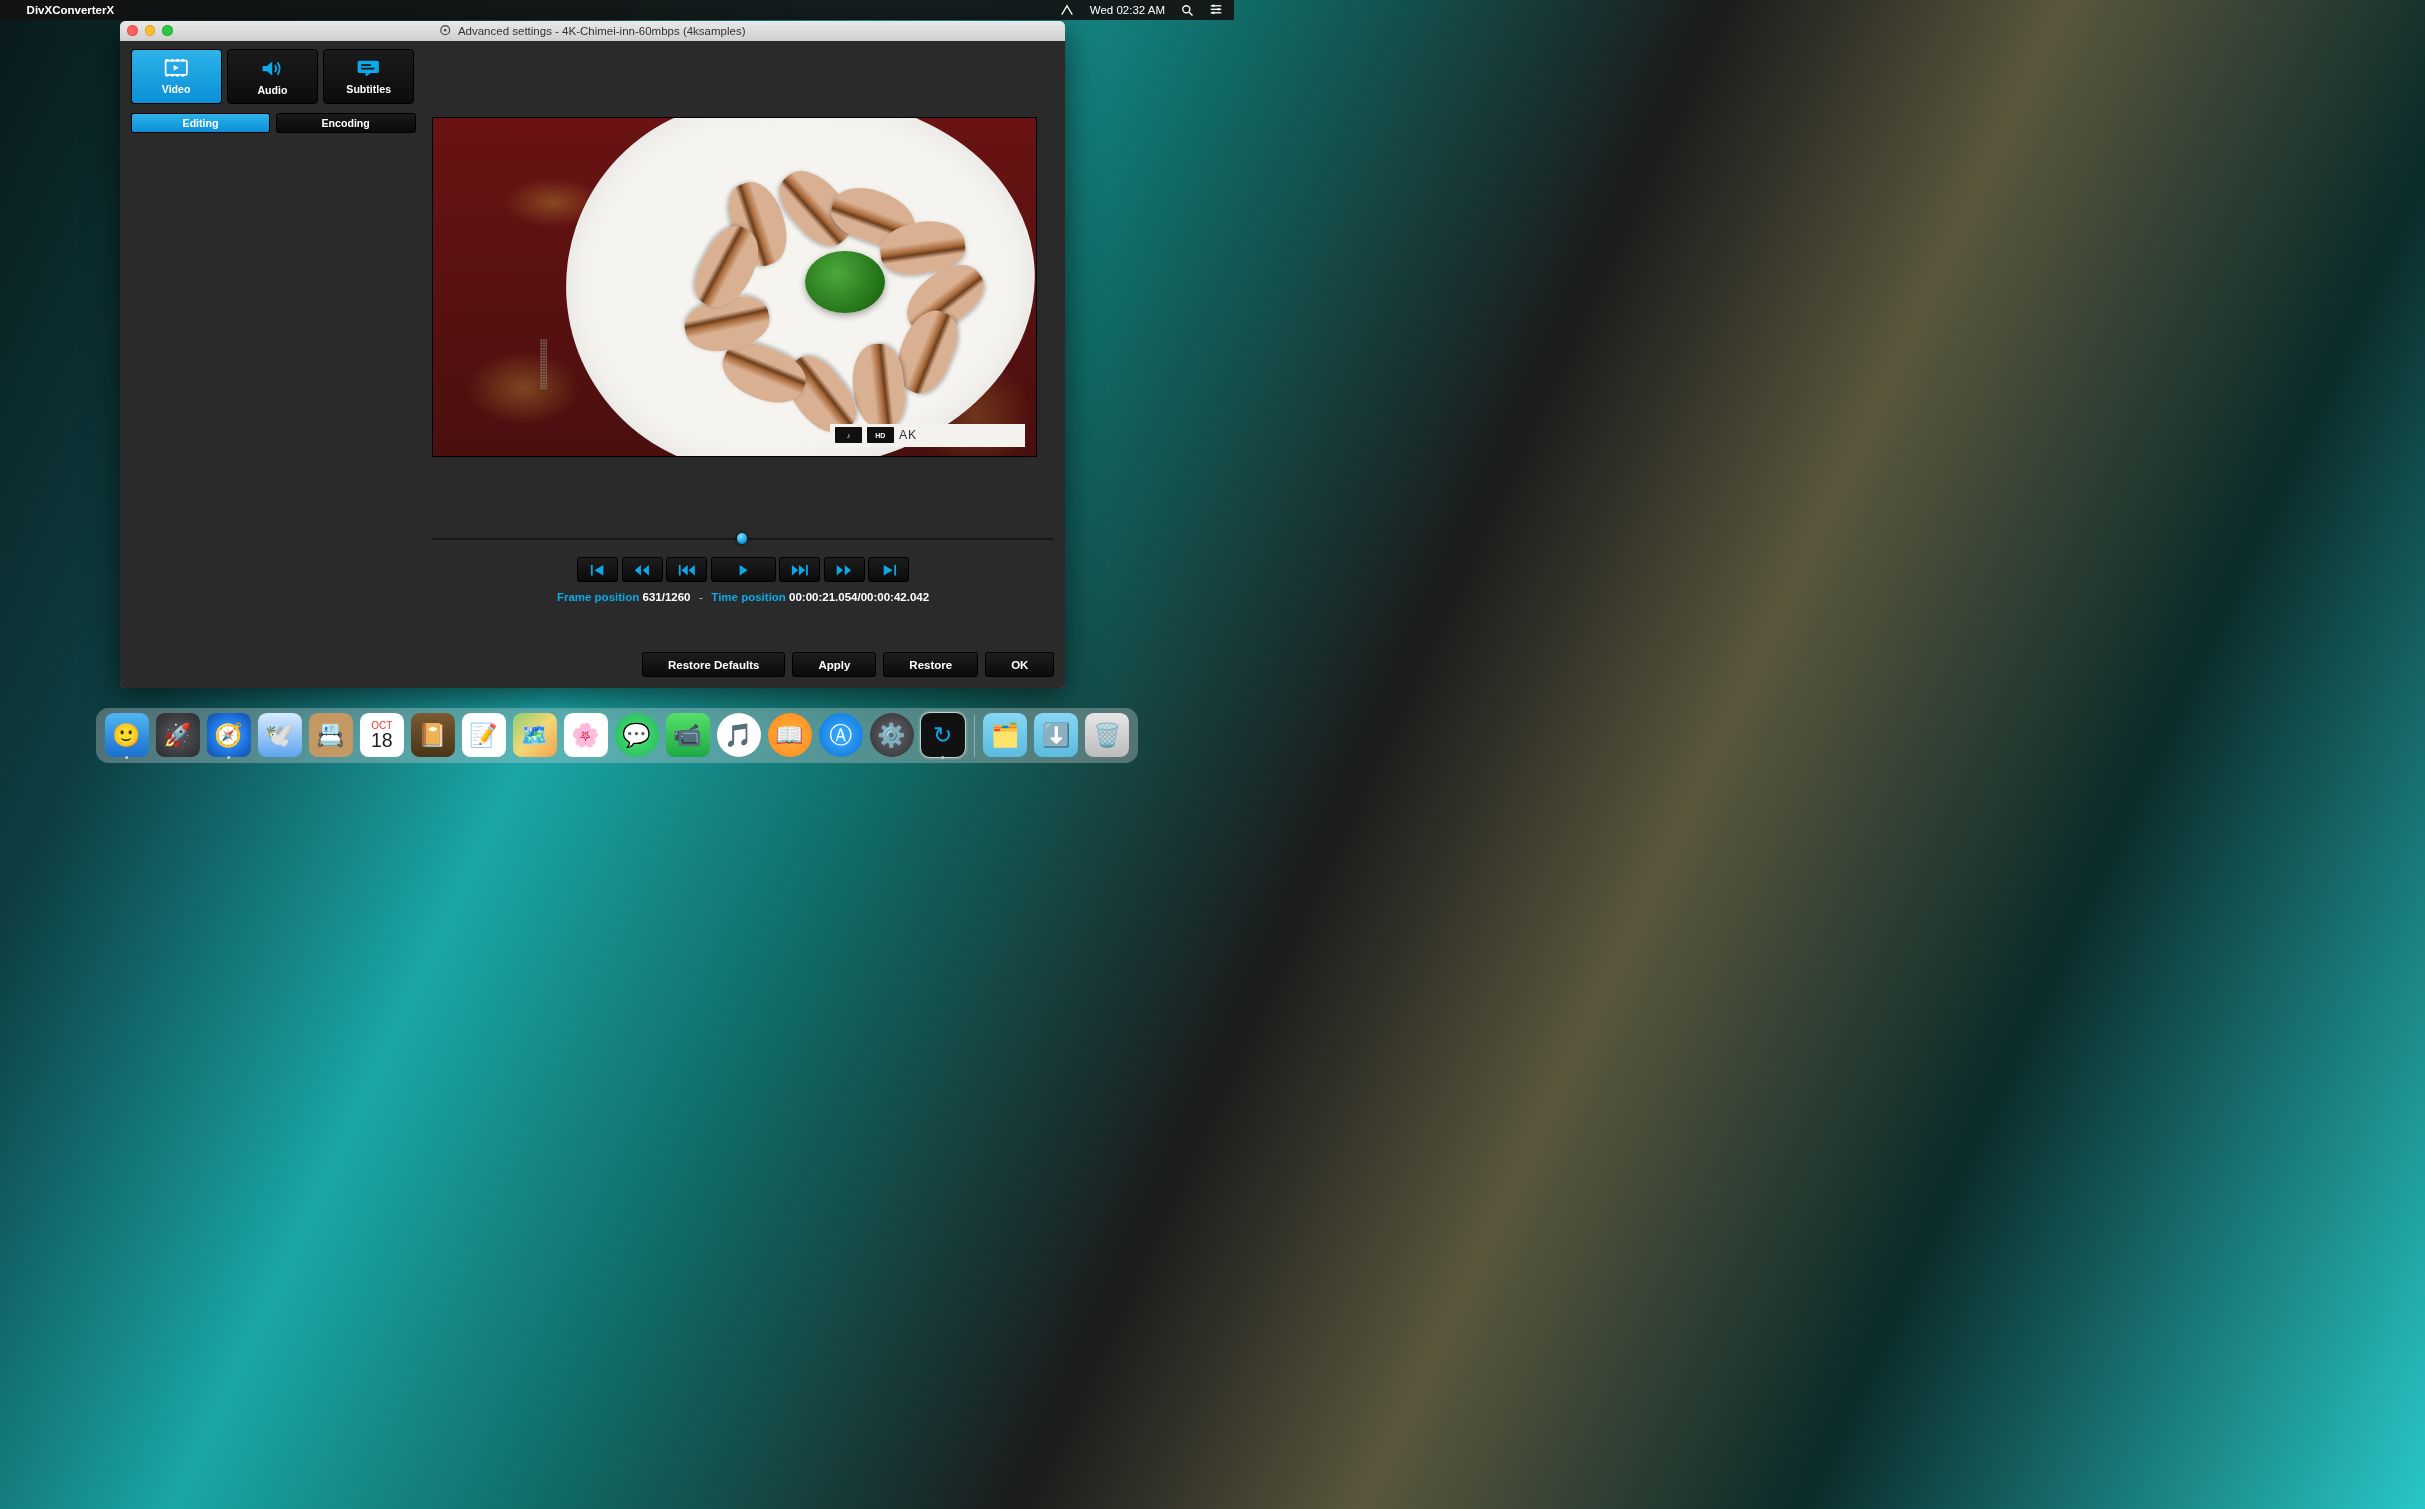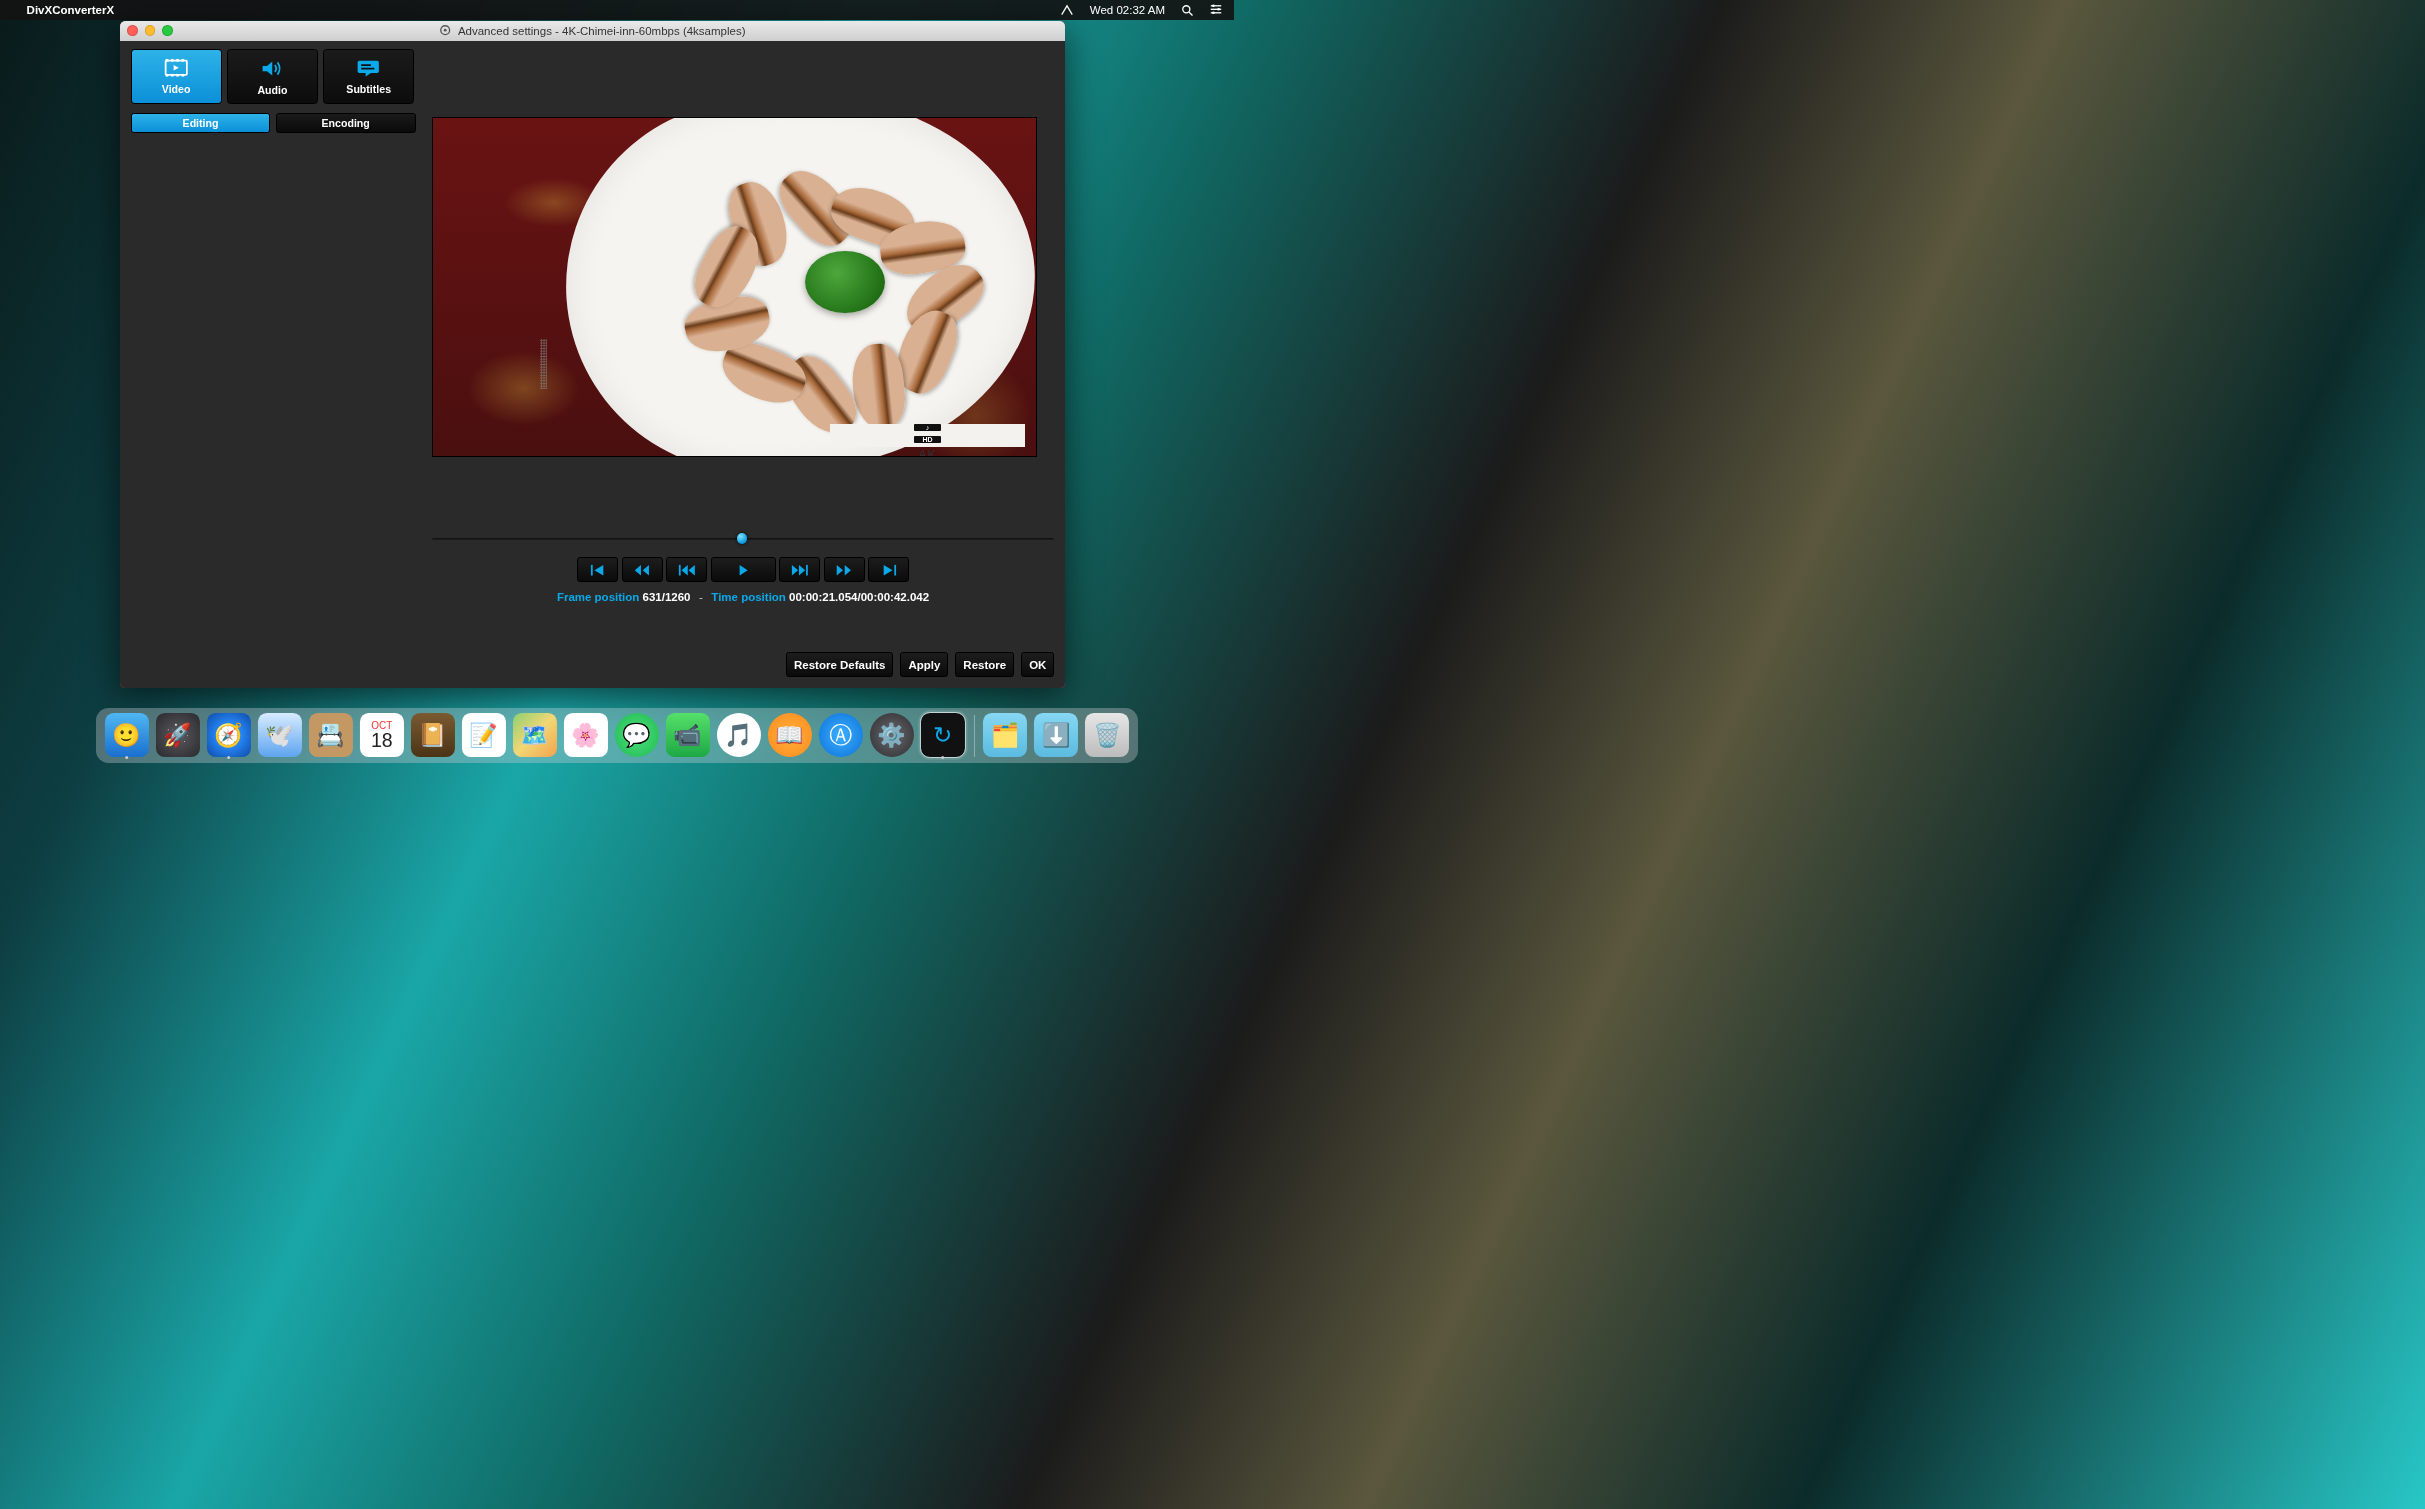--- a/index.html
+++ b/index.html
@@ -136,21 +136,21 @@
     background: radial-gradient(circle at 40% 35%, #4da83c, #1d6a12 80%);
     box-shadow: 0 2.7px 7px rgba(0,0,0,0.35);
   }
   .slice { position:absolute; width:85px; height:51px; border-radius:48% 48% 40% 40%;
     background: linear-gradient(#d9b092 40%, #a96a3b 55%, #6b3e1c 62%, #d9b092 72%);
     box-shadow: 0 1.8px 4.4px rgba(0,0,0,0.3);
   }
   .wm-strip{
     position:absolute; right:10.6px; bottom:8.8px; height:23px; width:195px;
     background:#f3f2ee; display:flex; align-items:center; gap:5.3px; padding:0 5.3px;
-    font-size:7px; color:#333;flex-direction:column;
+    font-size:7px; color:#333;
   }
   .wm-strip .box{width:26.5px;height:16px;background:#101010;color:#fff;font-size:7px;font-weight:800;display:flex;align-items:center;justify-content:center;border-radius:0.9px;}
   .wm-strip .ak{font-family:Arial; font-size:12.4px; font-weight:300; color:#333; letter-spacing:0.9px;}
 
   
   .timeline { margin-top:76px; position:relative; height:12.4px;}
   .timeline .track { position:absolute; left:0; right:0; top:5.3px; height:2.7px; background:linear-gradient(#0c0c0c,#2e2e2e); border-radius:1.8px;}
   .timeline .thumb { position:absolute; top:0.9px; left:49%; width:10.6px; height:10.6px; border-radius:50%;
     background: radial-gradient(circle at 35% 30%, #7fe0ff, #079adf 70%); box-shadow:0 0 3.5px #000;}
 
@@ -158,21 +158,21 @@
   .tbtn { width:41px; height:25px; background:linear-gradient(#1d1d1d,#0b0b0b); border:0.9px solid #000; border-radius:2.7px;
     color:#0ba9ea; display:flex; align-items:center; justify-content:center; cursor:pointer;}
   .tbtn.wide { width:65px; }
 
   .readout { margin-top:8.8px; text-align:center; font-size:11.5px; }
   .readout .lbl { color:#0ba9ea; font-weight:600;}
   .readout .val { color:#fff; font-weight:700;}
   .readout .sep { color:#ccc; margin:0 5.3px;}
 
   .footer { display:flex; gap:7px; justify-content:flex-end; padding-top:19.5px;}
-  .btn { height:25px; padding:0 7px; background:linear-gradient(#1d1d1d,#0b0b0b); border:0.9px solid #000; border-radius:2.7px;
+  .btn { height:25px; padding:0 25px; background:linear-gradient(#1d1d1d,#0b0b0b); border:0.9px solid #000; border-radius:2.7px;
     color:#fff; font-size:11.5px; font-weight:600; display:flex; align-items:center; cursor:pointer;}
 
   
   .dock {
     position:absolute; bottom:5.3px; left:50%; transform:translateX(-50%);
     background: rgba(210,210,214,0.35);
     border-radius:12.4px;
     padding:5.3px 8.8px;
     display:flex; align-items:flex-end; gap:7px;
     backdrop-filter: blur(5.3px);

